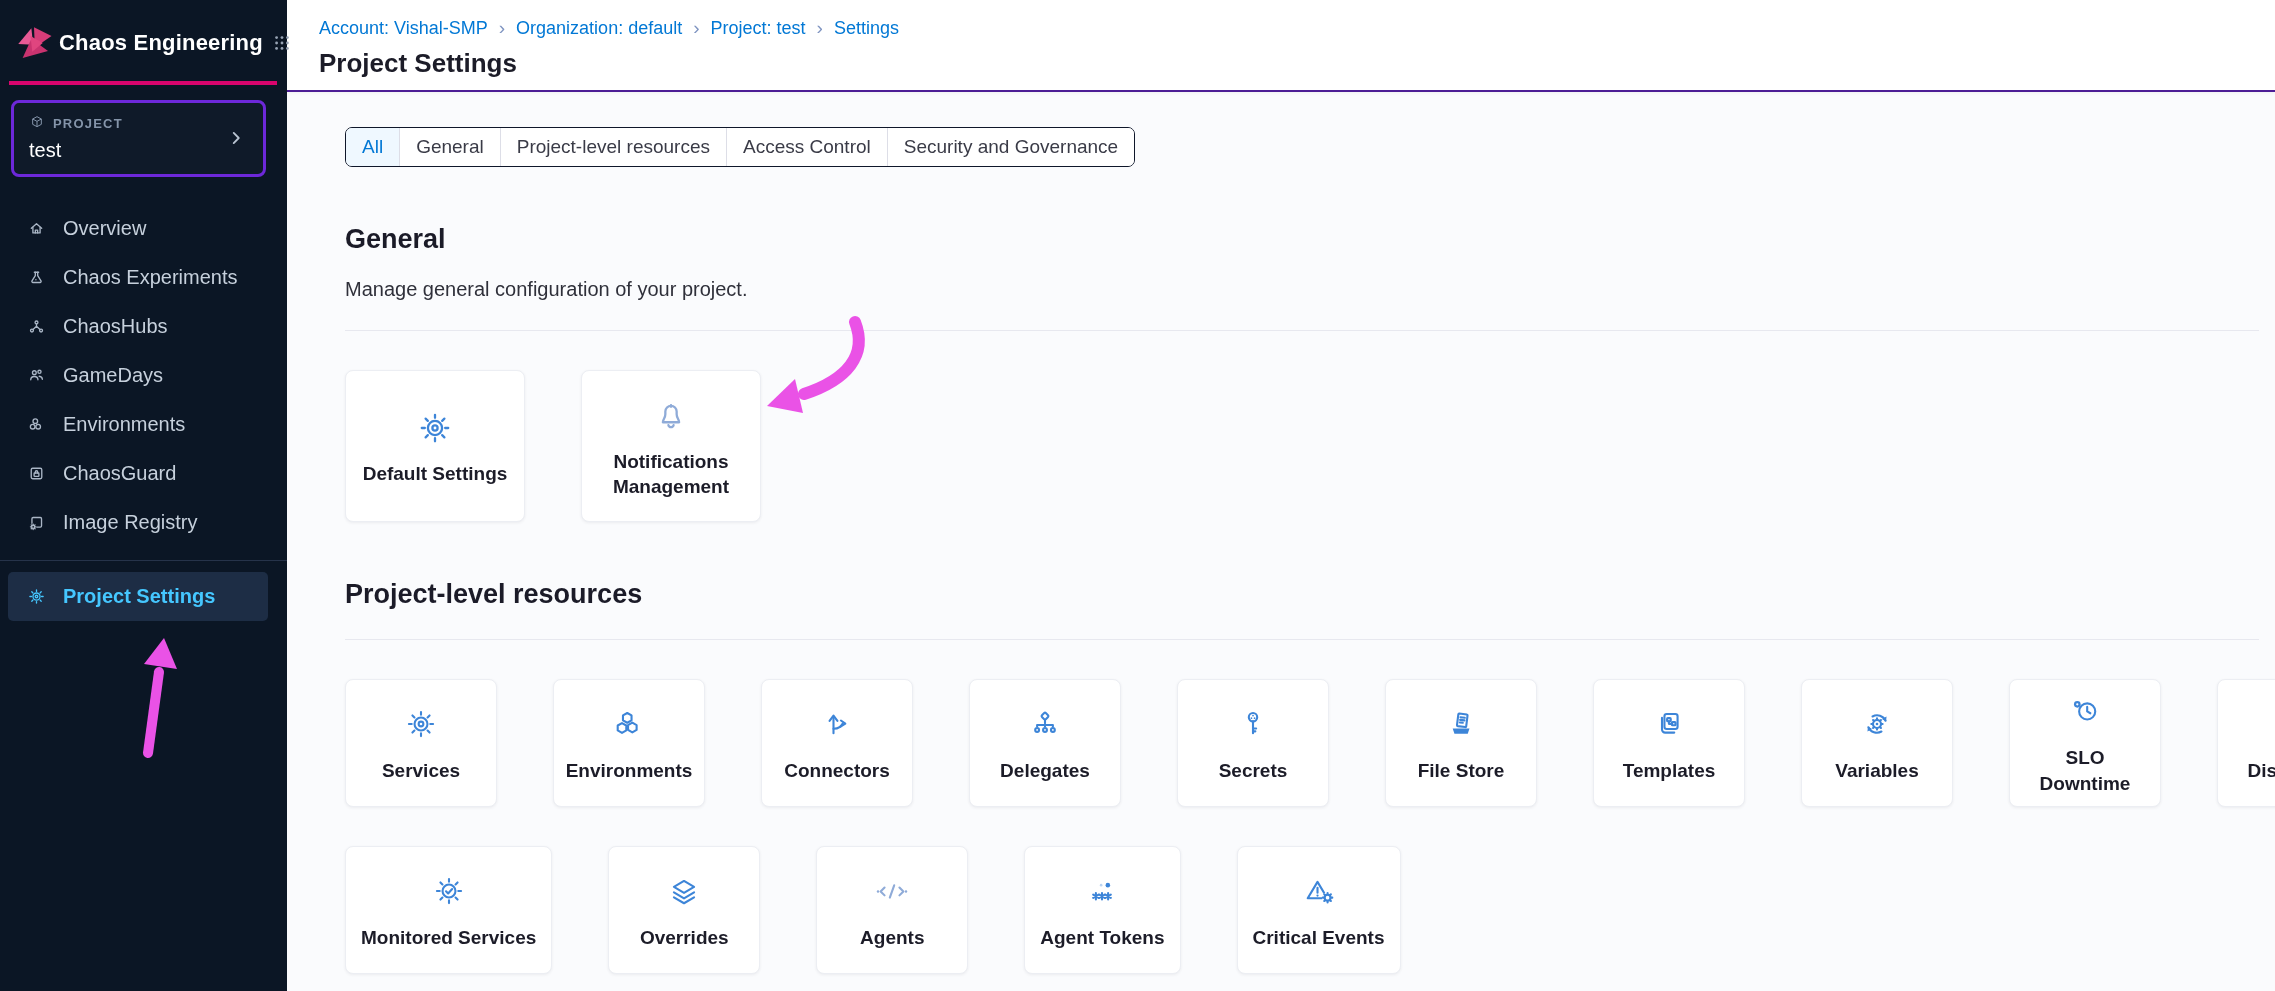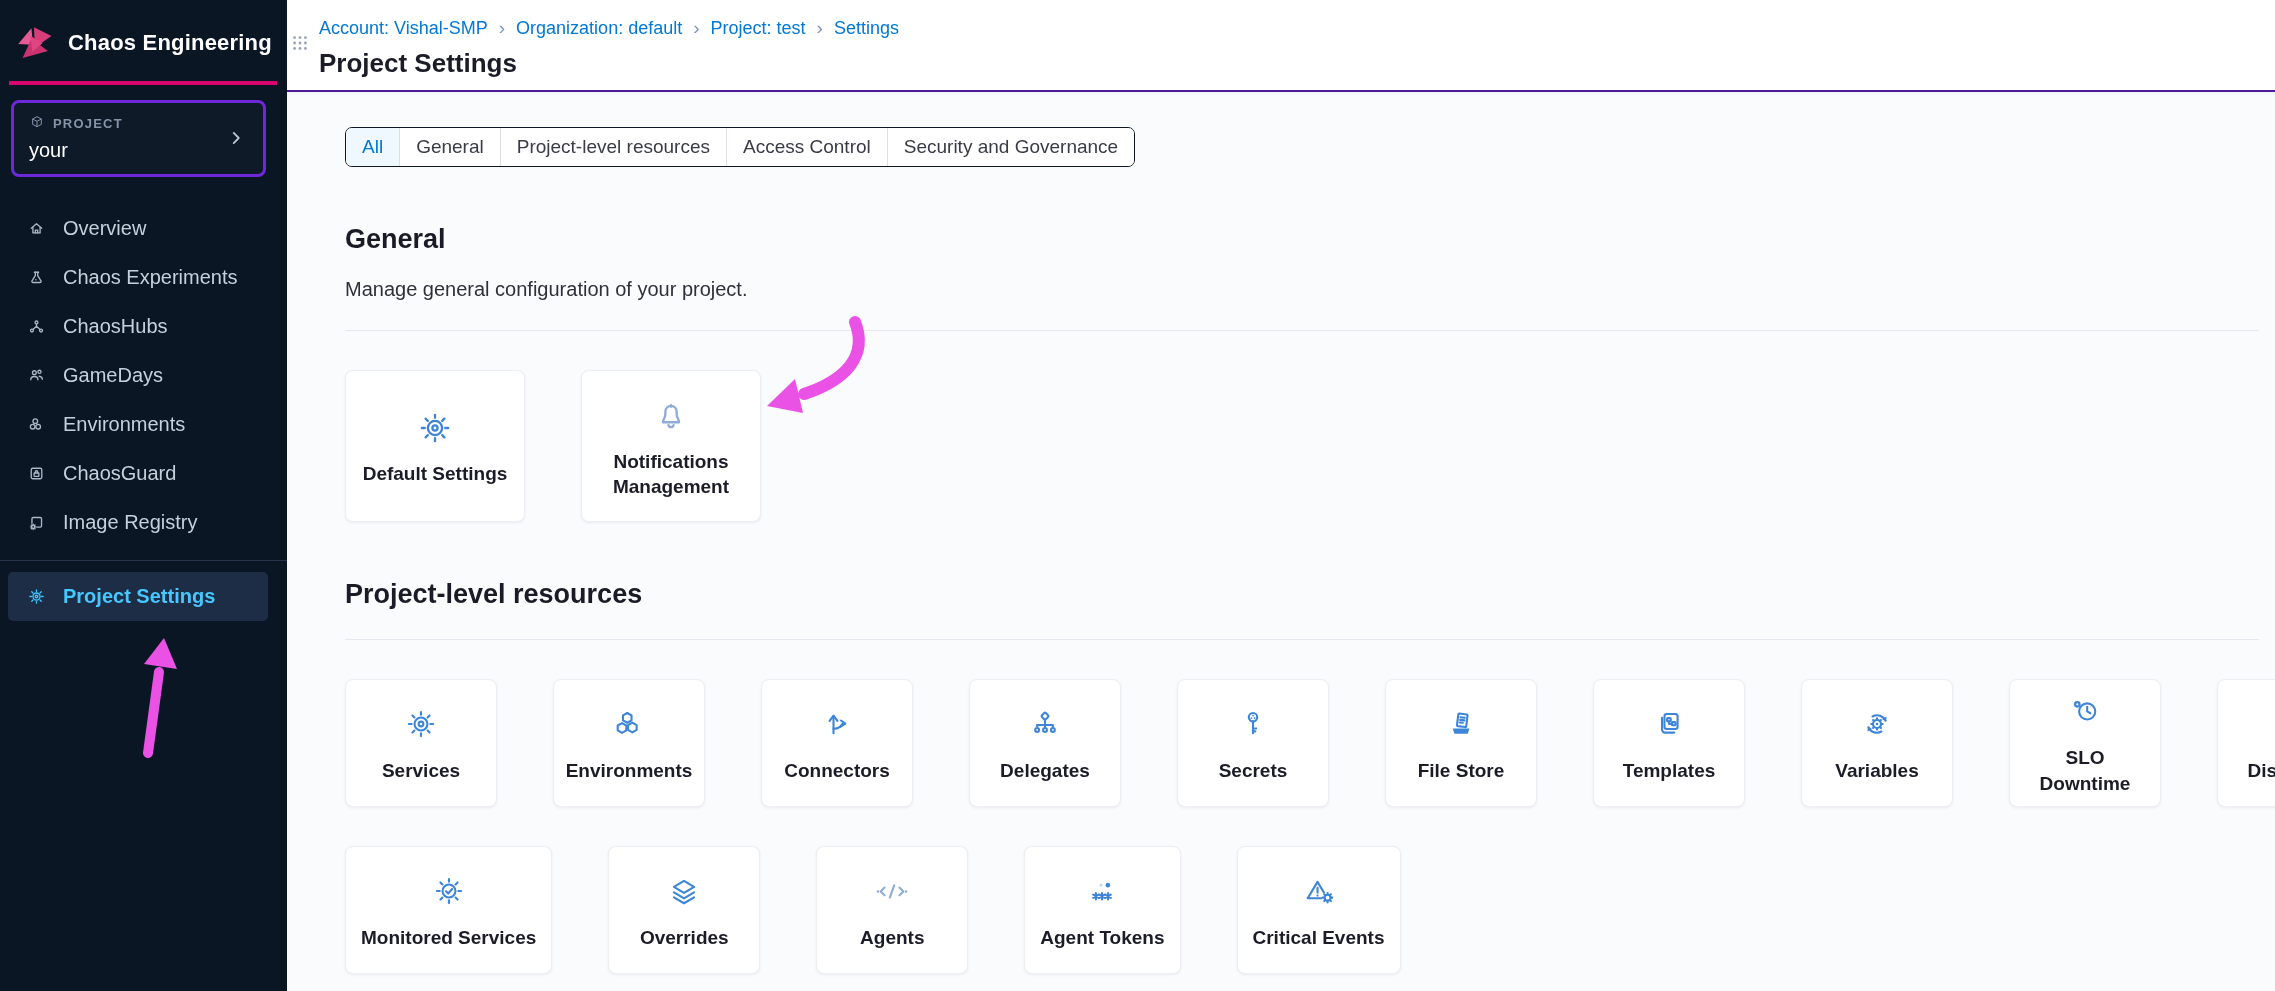--- a/index.html
+++ b/index.html
@@ -3,21 +3,21 @@
 <meta charset="utf-8">
 <style>
   * { box-sizing: border-box; }
   html,body { margin:0; padding:0; }
   body {
     width:2275px; height:991px; overflow:hidden; display:flex; position:relative;
     font-family:"Liberation Sans", sans-serif; background:#fafbfd; color:#1c1c28;
   }
   
   .sidebar { width:287px; min-width:287px; height:100%; background:var(--sidebar-bg,#0b1625); position:relative; z-index:1; }
-  .logo-row { display:flex; align-items:center; gap:13px; padding:22px 16px 17px 13px; }
+  .logo-row { display:flex; align-items:center; gap:4px; padding:22px 16px 17px 13px; }
   .logo-mark { width:42px; height:42px; display:flex; }
   .app-title { color:#ffffff; font-size:22px; font-weight:700; letter-spacing:.2px; flex:1; white-space:nowrap; }
   .grid-btn { color:#97a3b4; display:flex; padding:2px; }
   .brand-line { height:4px; background:var(--pink,#d9046d); margin:0 10px 0 9px; }
   .project-box { margin:15px 21px 0 11px; border:3px solid #6d28d9; border-radius:8px; padding:11px 16px 12px 15px;
     display:flex; align-items:center; background:rgba(255,255,255,.02); cursor:pointer; }
   .project-meta { display:flex; flex-direction:column; gap:6px; flex:1; }
   .project-label-row { display:flex; align-items:center; gap:8px; color:#8494a9; font-size:13px; font-weight:700; letter-spacing:1.2px; }
   .project-name { color:#ffffff; font-size:20px; font-weight:500; }
   .project-chevron { color:#b9c4d2; display:flex; }
@@ -89,21 +89,21 @@
     <div class="project-meta">
       <div class="project-label-row">
         <span class="icon">
           <svg width="16" height="16" viewBox="0 0 48 48" fill="none" stroke="currentColor" stroke-width="3" stroke-linejoin="round">
             <path d="m24 8 13 7v16l-13 7-13-7V15z"></path>
               <path d="m11 15 13 7 13-7M24 22v16"></path>
           </svg>
         </span>
         <span>PROJECT</span>
       </div>
-      <div class="project-name">your</div>
+      <div class="project-name">test</div>
     </div>
     <span class="project-chevron">
       <svg width="22" height="22" viewBox="0 0 48 48" fill="none" stroke="currentColor" stroke-width="4" stroke-linecap="round" stroke-linejoin="round">
         <path d="m19 13 11 11-11 11"></path>
       </svg>
     </span>
   </div>
 
   <nav class="nav" id="nav">
       <div class="nav-item">

